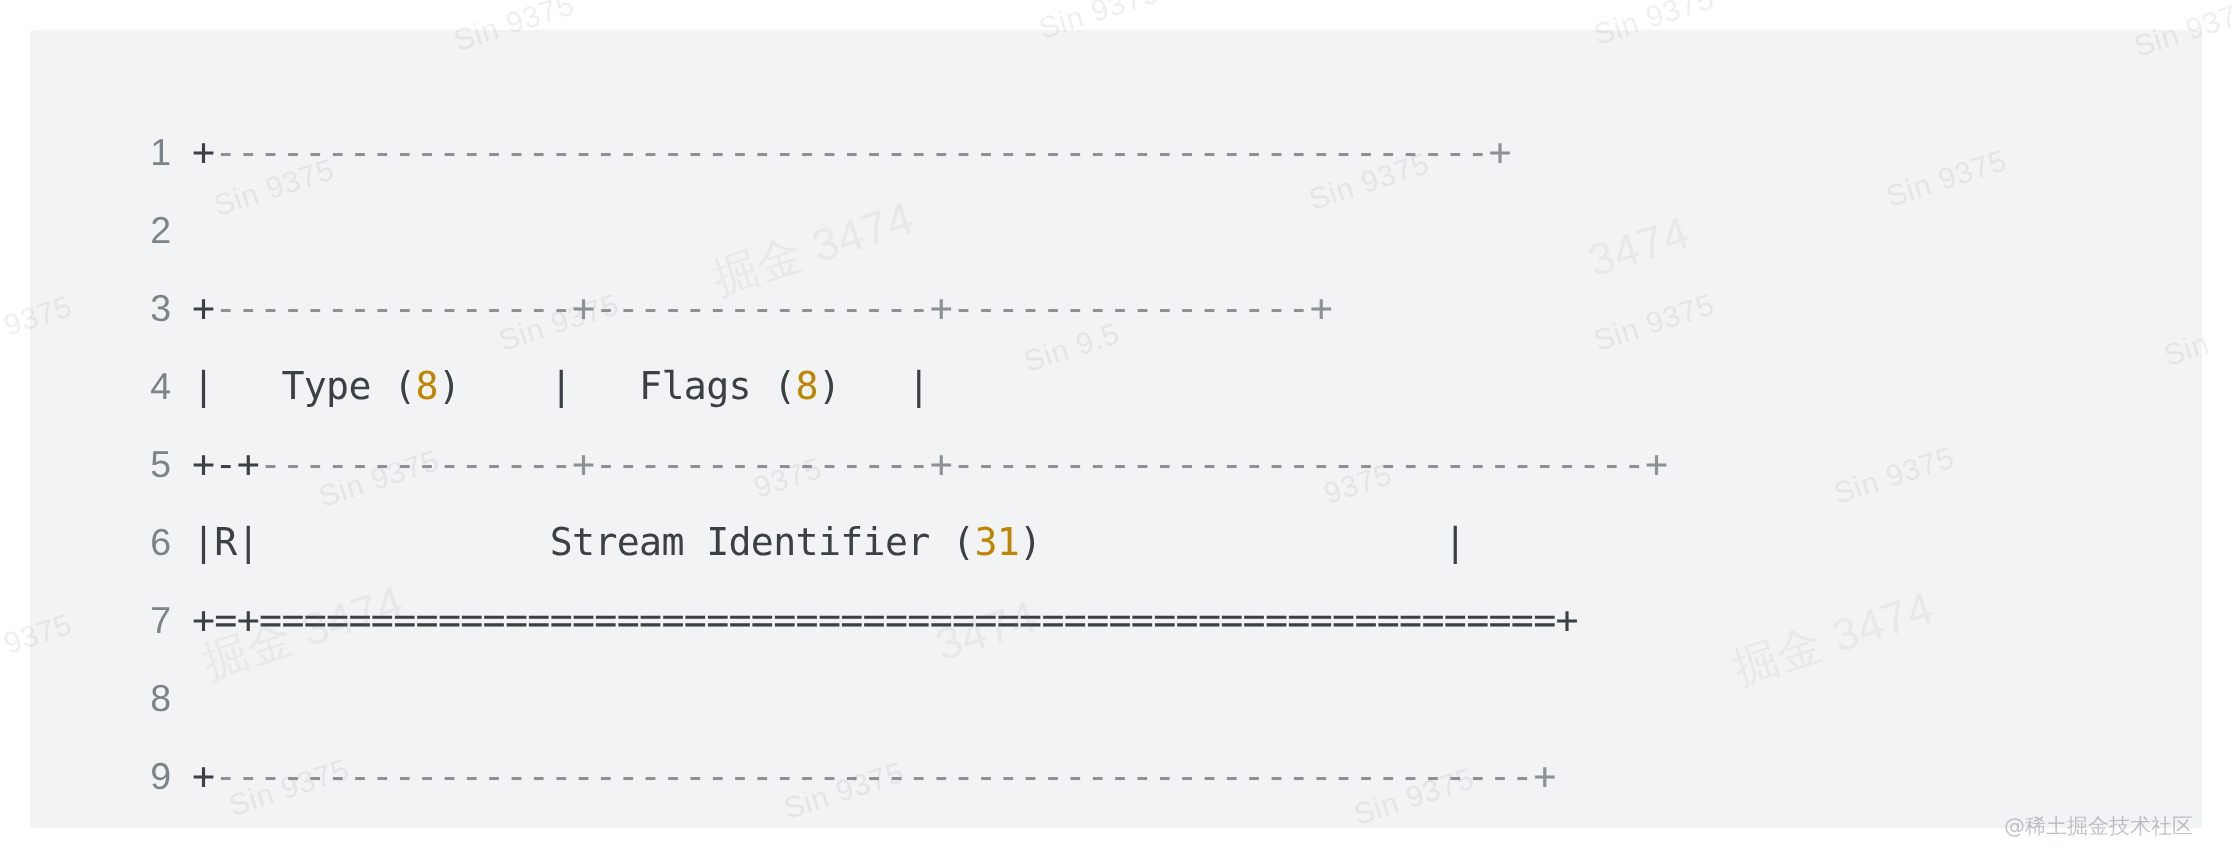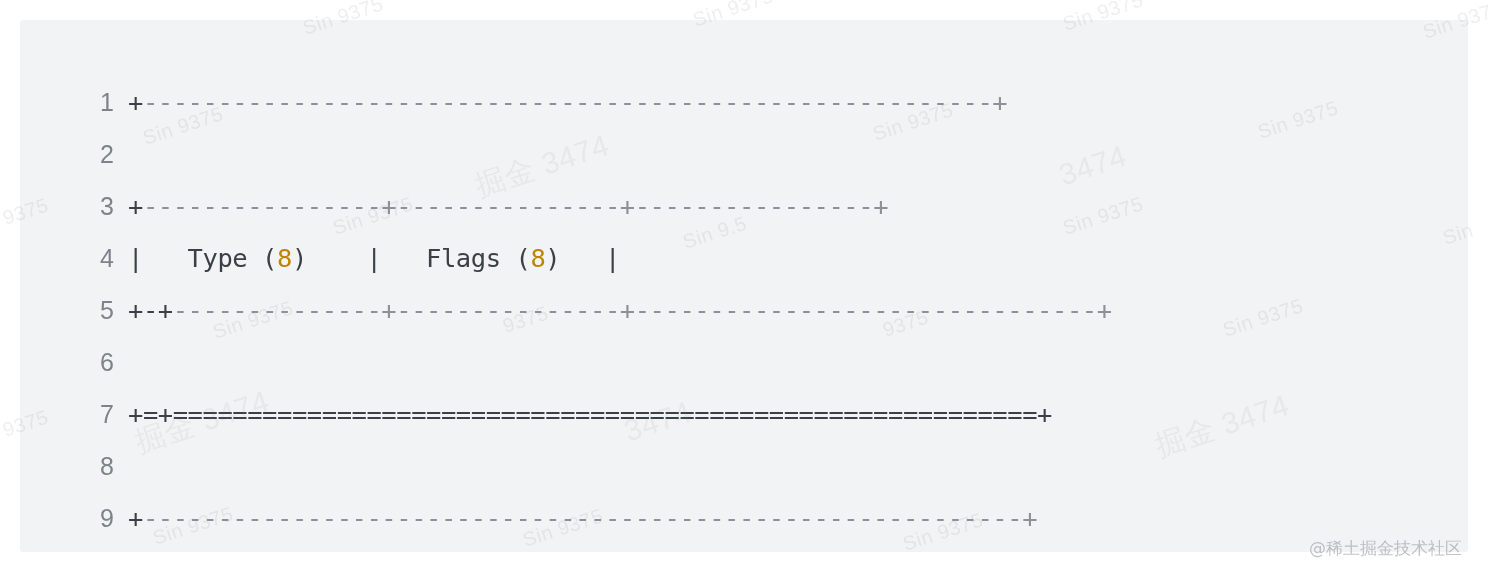--- a/index.html
+++ b/index.html
@@ -89,21 +89,21 @@
 
   .num { color: #bd8500; }
   .rule { color: #8b9196; }
   .rule-strong { color: #3a4045; }
 
   
   .credit {
     position: absolute;
     right: 26px;
     bottom: 12px;
-    font-size: 17px;
+    font-size: 14px;
     color: rgba(120,126,132,0.45);
     font-family: "DejaVu Sans", sans-serif;
     z-index: 5;
     white-space: nowrap;
   }
 </style>
 </head>
 <body>
 
 <div id="root">
@@ -152,20 +152,21 @@
         <div class="code-line">
           <div class="ln">4</div>
           <div class="code-text"><span>|   Type (</span><span class="num">8</span><span>)    |   Flags (</span><span class="num">8</span><span>)   |</span></div>
         </div>
         <div class="code-line">
           <div class="ln">5</div>
           <div class="code-text"><span class="rule-strong">+-+</span><span class="rule">--------------</span><span class="rule">+</span><span class="rule">---------------</span><span class="rule">+</span><span class="rule">-------------------------------</span><span class="rule">+</span></div>
         </div>
         <div class="code-line">
           <div class="ln">6</div>
+          <div class="code-text"><span>|R|</span><span>             Stream Identifier (</span><span class="num">31</span><span>)</span><span>                  |</span></div>
         </div>
         <div class="code-line">
           <div class="ln">7</div>
           <div class="code-text"><span class="rule-strong">+=+==========================================================+</span></div>
         </div>
         <div class="code-line">
           <div class="ln">8</div>
         </div>
         <div class="code-line">
           <div class="ln">9</div>

